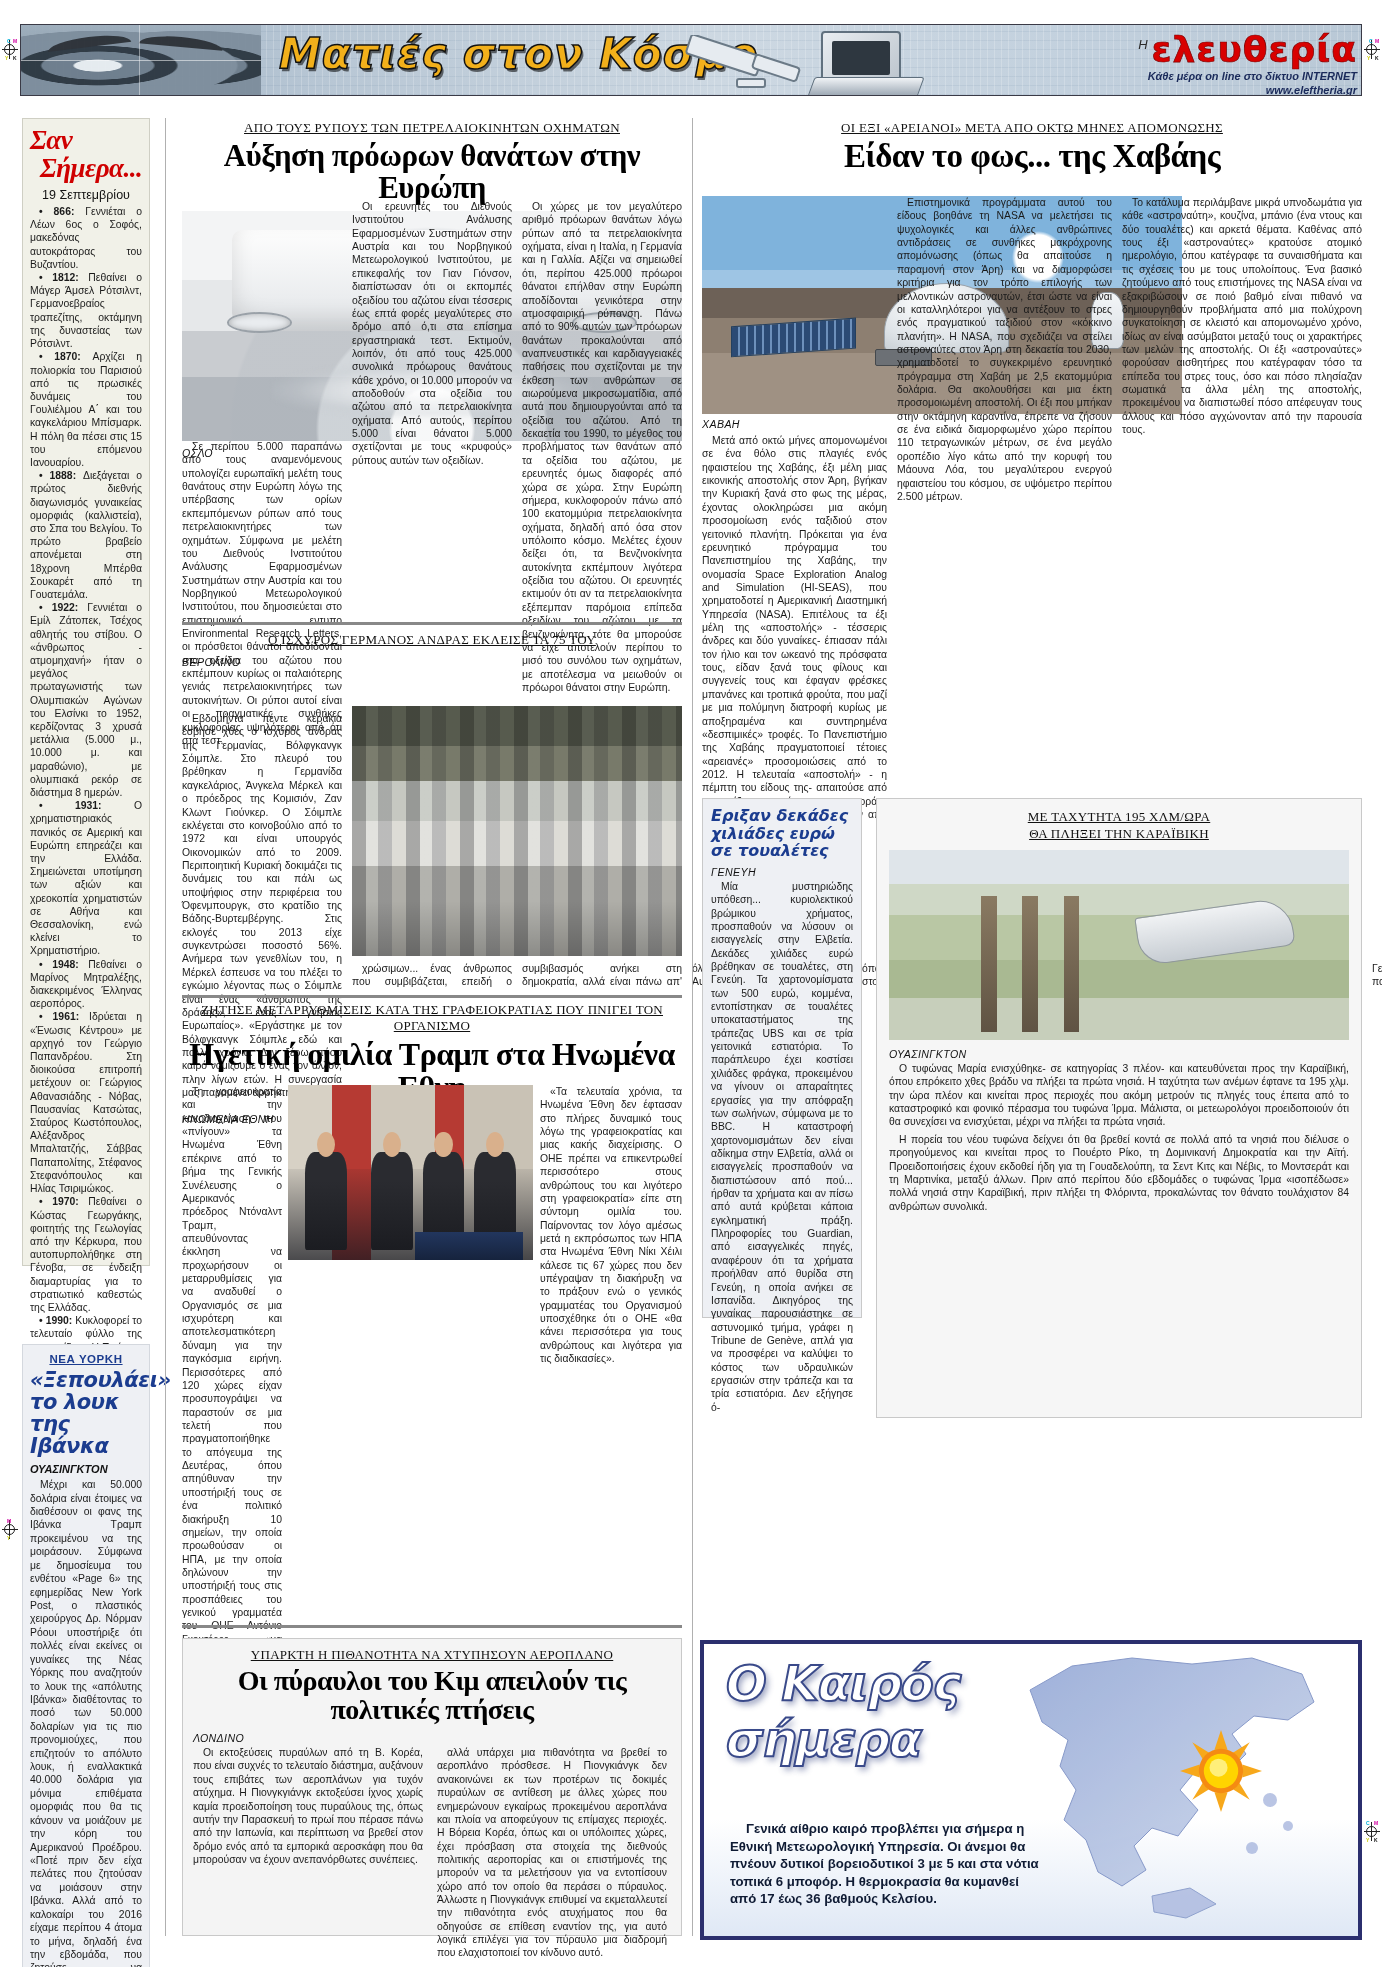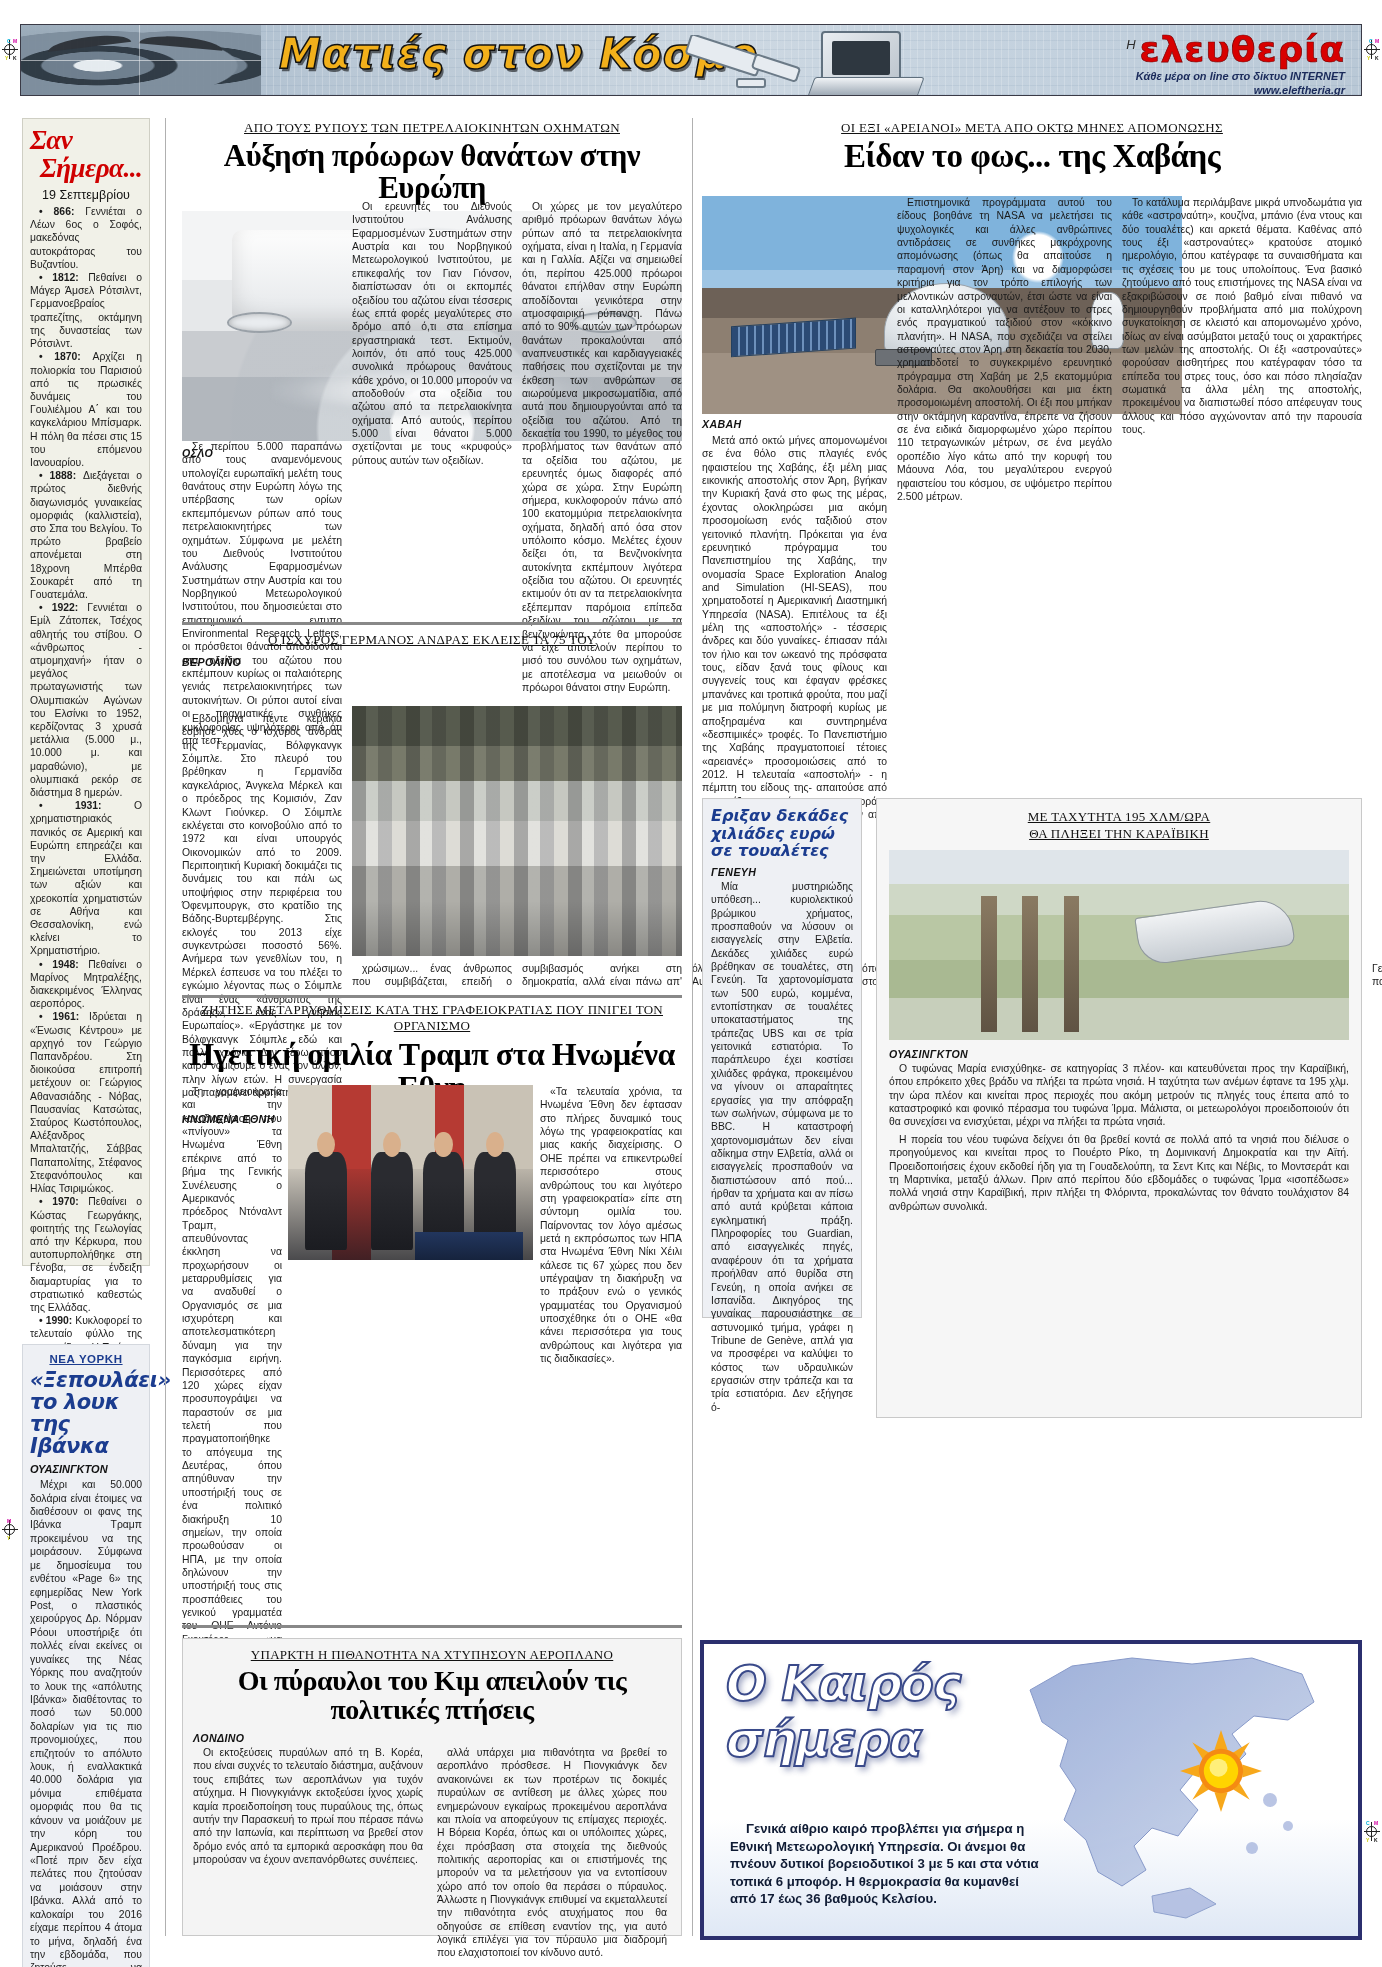--- a/index.html
+++ b/index.html
@@ -67,21 +67,21 @@
   #masthead .computer:after{
     content:""; position:absolute; left:9px; top:8px; right:9px; bottom:16px;
     background:#2e3740; border-radius:2px;
   }
   #masthead .scanner{
     position:absolute; left:790px; top:52px; width:110px; height:20px;
     background:linear-gradient(180deg,#f0f3f6,#9aa6b2);
     border:1px solid #5e6e7c; border-radius:3px; transform:skewX(-20deg);
   }
   #masthead .brandbox {
-    position:absolute; right:16px; top:4px; width:320px; text-align:right;
+    position:absolute; right:4px; top:4px; width:320px; text-align:right;
   }
   #masthead .brandbox .itisy {
     display:inline-block; color:#2b2b2b; font-style:italic; font-size:13px; vertical-align:top; margin-right:4px; margin-top:8px;
   }
   #masthead .brandbox .eleft {
     display:inline-block;
     font-family:"DejaVu Sans", sans-serif; font-weight:bold;
     font-size:36px; color:#d80000; letter-spacing:1px;
     -webkit-text-stroke:.7px #7a0000;
   }
@@ -138,21 +138,21 @@
     font-family:"Liberation Serif","DejaVu Serif",serif;
     font-size:13px; letter-spacing:.3px; text-align:center;
     text-decoration:underline; color:#111; margin-bottom:4px;
   }
   .headline {
     font-family:"Liberation Serif","DejaVu Serif",serif;
     font-weight:bold; text-align:center; color:#000;
     line-height:1.02; letter-spacing:-.5px;
   }
   .place-label {
-    font-size:10.6px; font-weight:bold; font-style:italic; letter-spacing:.4px; color:#111; margin-bottom:2px;
+    font-size:10.6px; font-weight:normal; font-style:italic; letter-spacing:.4px; color:#111; margin-bottom:2px;
   }
   .bodytext {
     font-size:10.4px; line-height:1.285; text-align:justify; color:#1a1a1a;
   }
   .bodytext p { margin:0; text-indent:10px; }
 
   .photo {
     position:relative; overflow:hidden; background:#ccc;
   }
 

